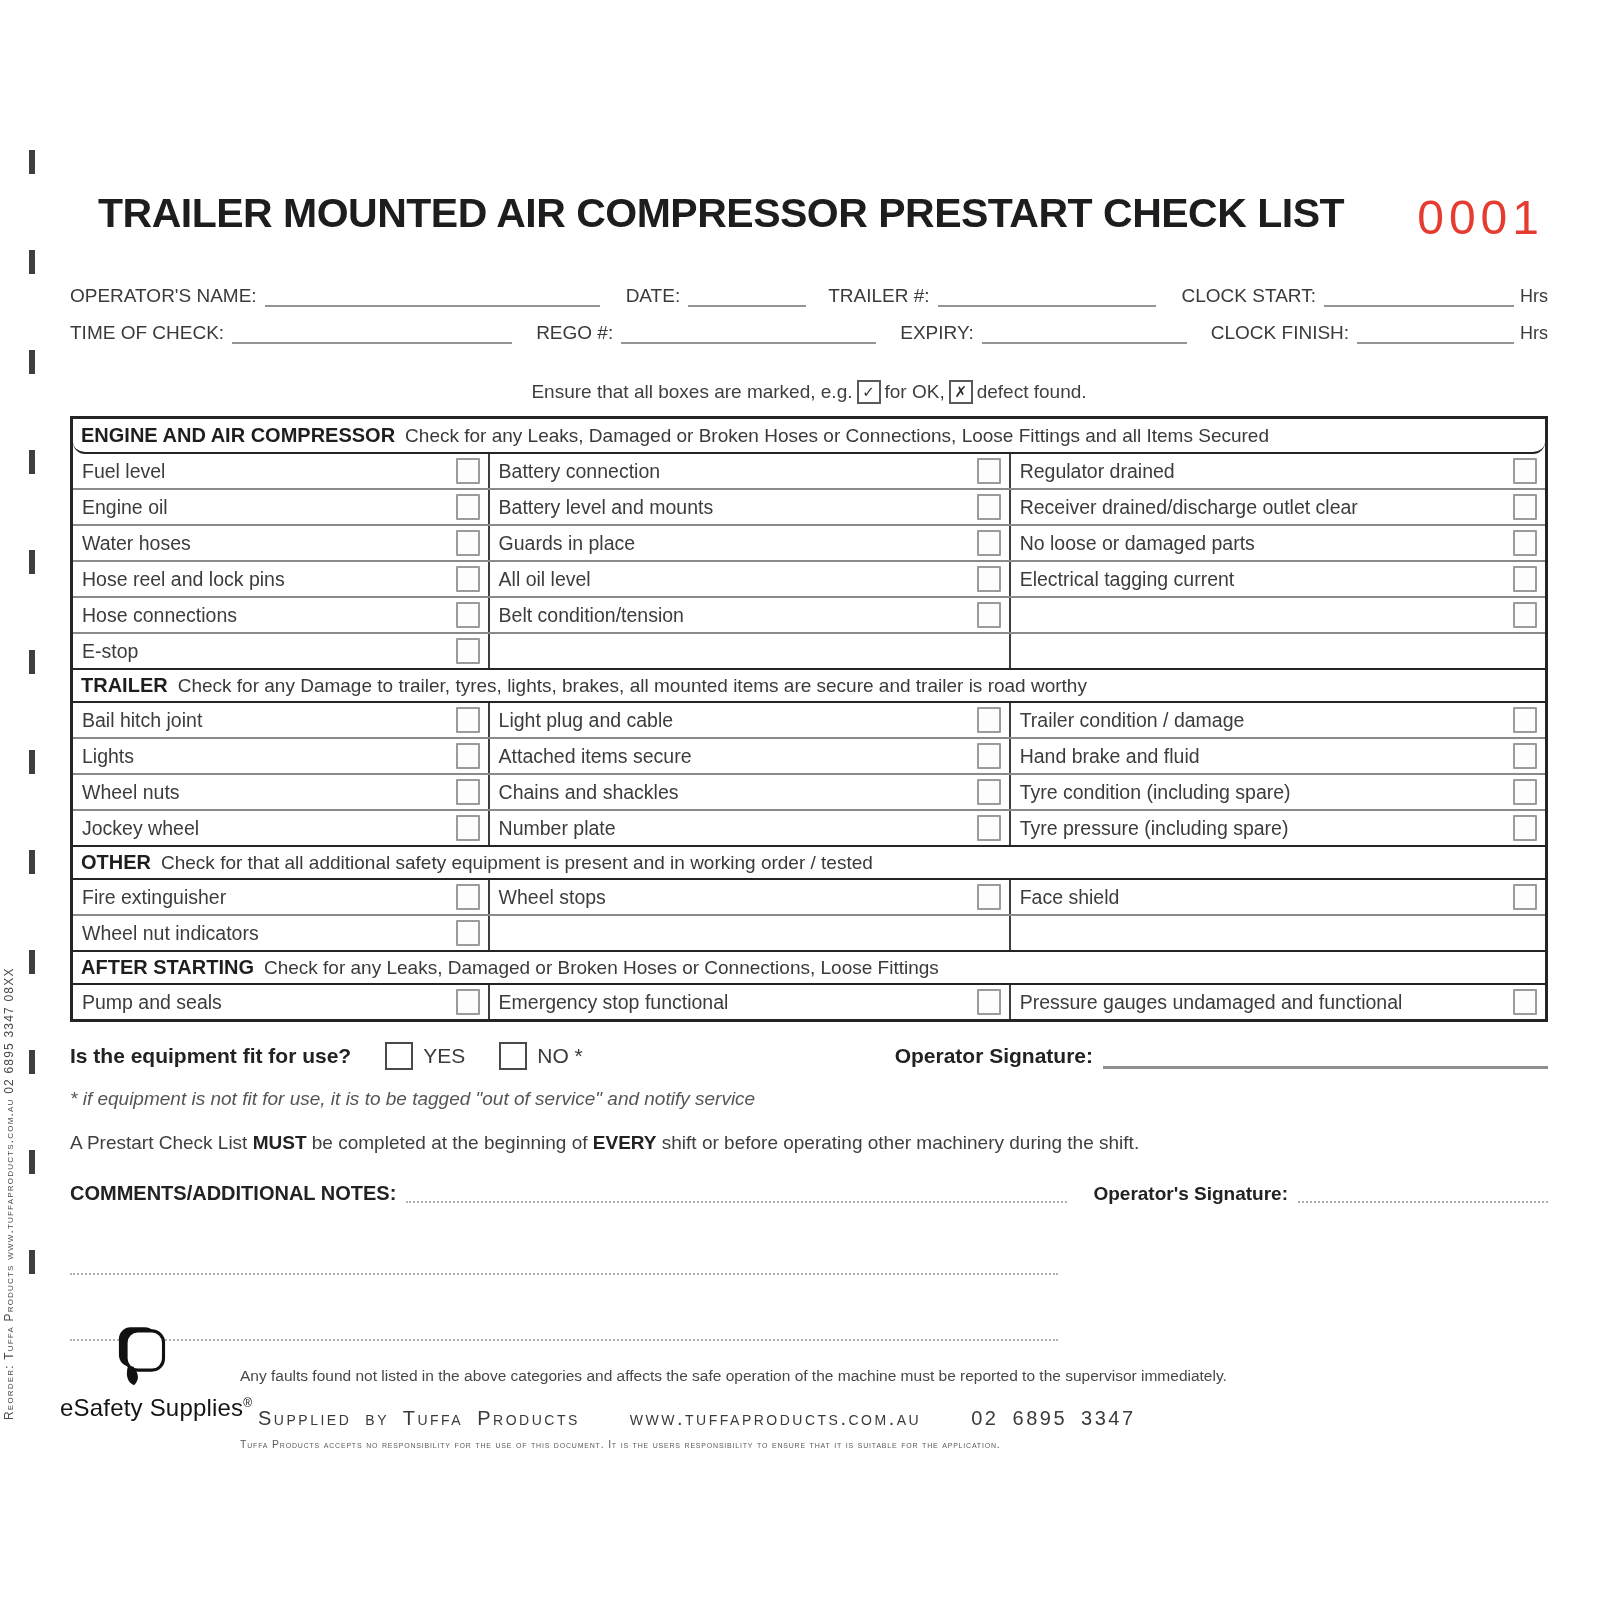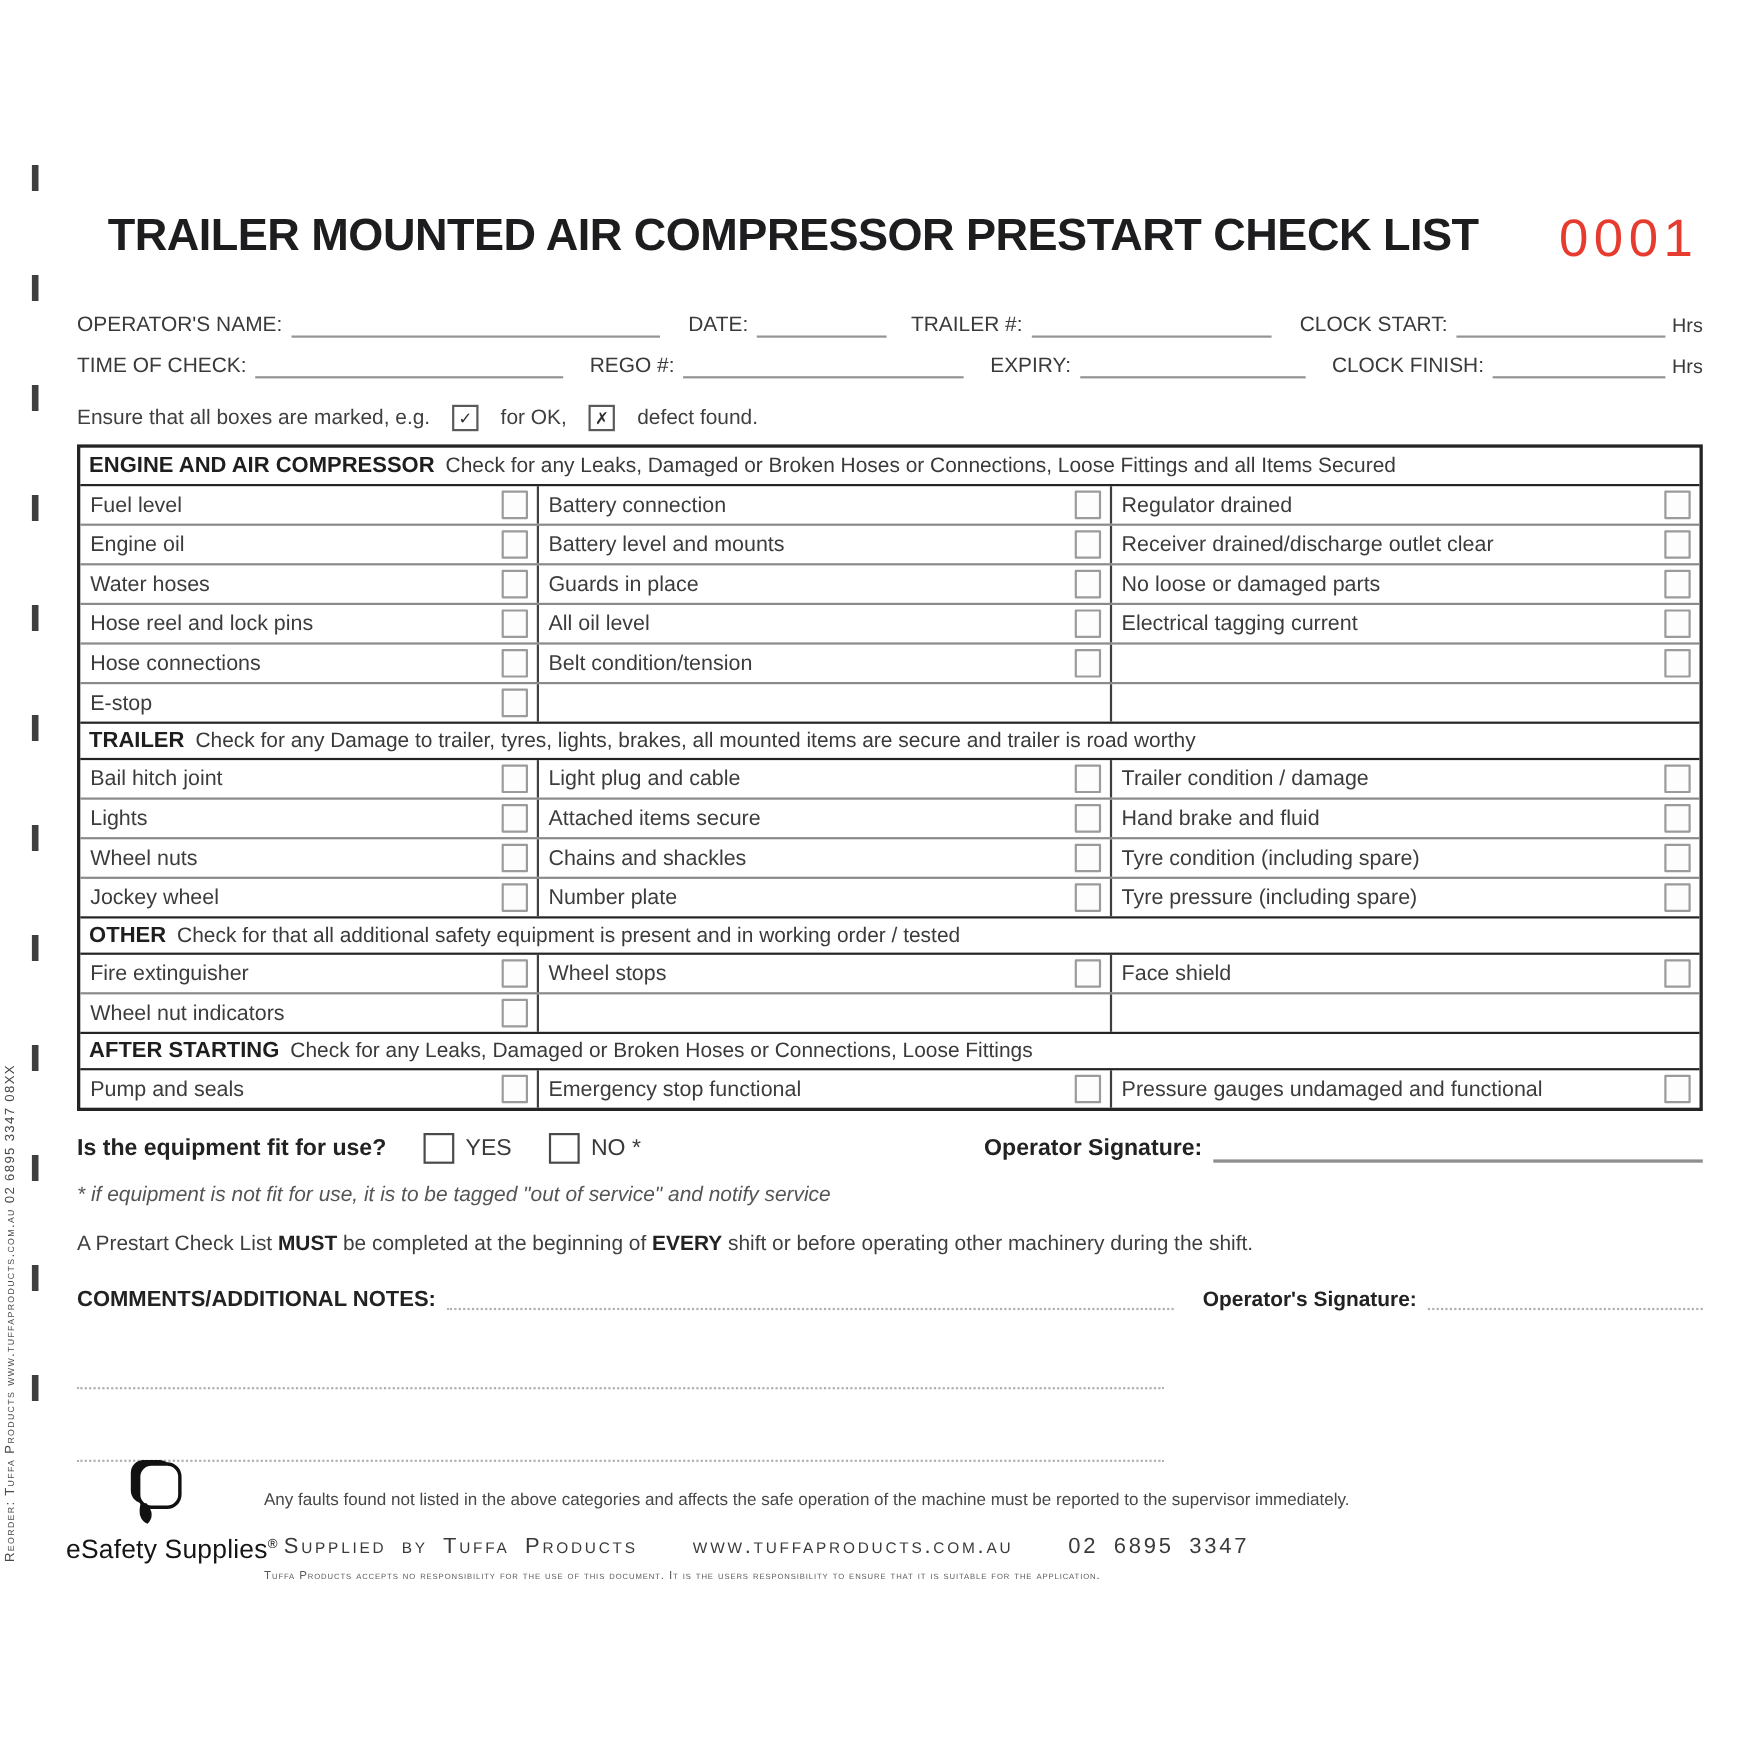--- a/index.html
+++ b/index.html
@@ -36,35 +36,35 @@
   }
 
   
   .hdr-row{display:flex;align-items:flex-end;margin-top:40px;font-size:19px;color:#3a3a3a;}
   .hdr-row.second{margin-top:15px;}
   .hdr-row .lab{white-space:nowrap;padding-right:8px;}
   .uline{border-bottom:2px solid #949494;height:20px;}
   .hrs{white-space:nowrap;padding-left:6px;font-size:18px;}
 
   
-  .instruction{display:flex;align-items:center;margin-top:24px;font-size:19px;color:#3f3f3f;gap:18px;}
+  .instruction{display:flex;align-items:center;margin-top:36px;font-size:19px;color:#3f3f3f;gap:2px;justify-content:center;}
   .mini-box{
     display:inline-flex;align-items:center;justify-content:center;
     width:20px;height:20px;border:2px solid #5a5a5a;font-size:15px;font-weight:bold;color:#2e2e2e;
     background:#fff;margin:0 2px;
   }
 
   
   .check-table{border:3px solid #242424;margin-top:12px;background:#fff;}
   .sec-head{
     display:flex;align-items:center;gap:10px;height:35px;box-sizing:border-box;
     padding:0 8px;border-top:2px solid #242424;border-bottom:2px solid #242424;
     font-size:19px;color:#3a3a3a;white-space:nowrap;overflow:hidden;
   }
-  .check-table > .sec:first-child .sec-head{border-top:none;}
+  .check-table > .sec:first-child .sec-head{border-top:none;border-radius:12px;}
   .sec-name{font-weight:bold;color:#1e1e1e;font-size:20px;}
   .row{
     display:grid;grid-template-columns:28.3% 35.4% 36.3%;
     border-bottom:2px solid #8a8a8a;
   }
   .sec .row:last-child{border-bottom:none;}
   .cell{
     display:flex;align-items:center;justify-content:space-between;
     height:34px;box-sizing:border-box;padding:0 8px 0 9px;
     font-size:19.5px;color:#3c3c3c;white-space:nowrap;overflow:hidden;

